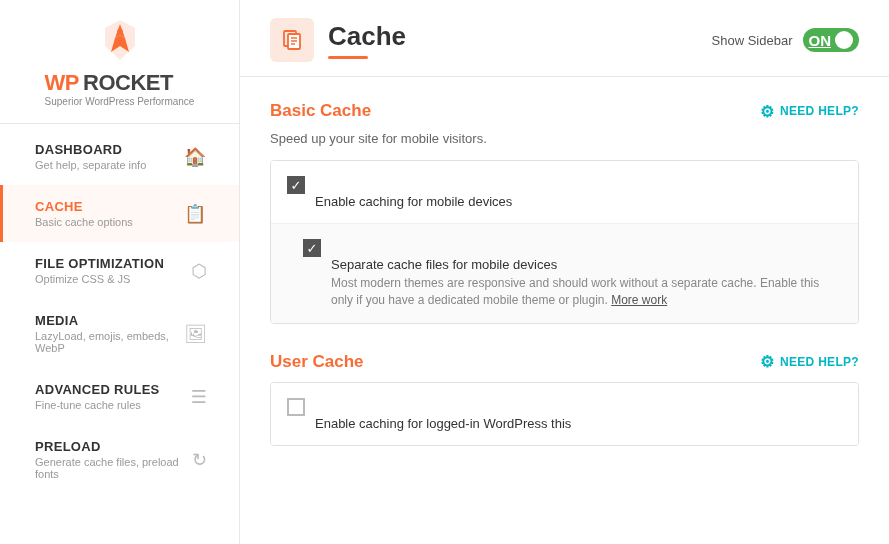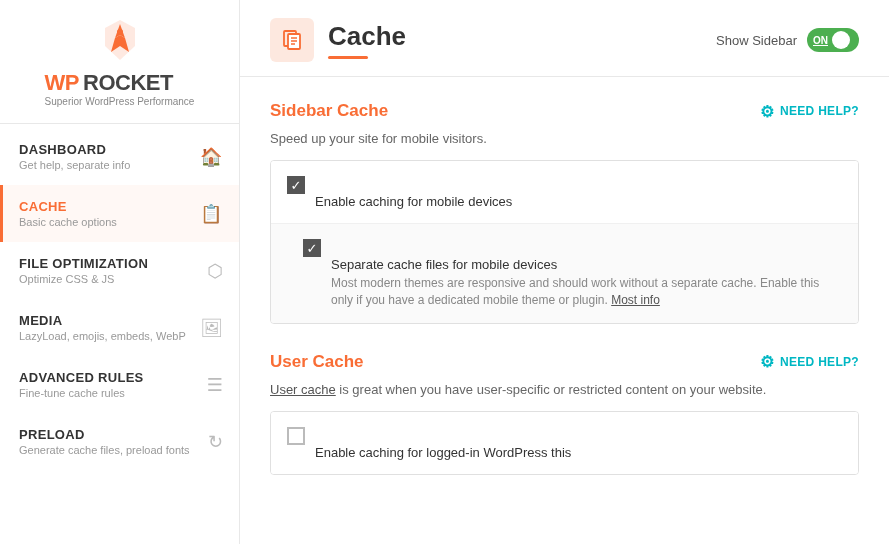--- a/index.html
+++ b/index.html
@@ -31,21 +31,21 @@
     .logo-text-block { display: flex; flex-direction: column; }
     .logo-wp { font-size: 22px; font-weight: 800; color: #f96d35; letter-spacing: -0.5px; }
     .logo-rocket { font-size: 22px; font-weight: 800; color: #444; letter-spacing: -0.5px; }
     .logo-tagline { font-size: 10px; color: #888; margin-top: 0px; }
 
     .sidebar-nav { display: flex; flex-direction: column; padding-top: 4px; }
     .nav-item {
       display: flex;
       align-items: center;
       justify-content: space-between;
-      padding: 14px 16px;
+      padding: 14px 32px;
       cursor: pointer;
       border-left: 3px solid transparent;
       transition: background 0.15s;
     }
     .nav-item.active {
       border-left: 3px solid #f96d35;
       background: #fff8f5;
     }
     .nav-item-text { display: flex; flex-direction: column; }
     .nav-item-title { font-size: 13px; font-weight: 700; color: #333; letter-spacing: 0.3px; text-transform: uppercase; }
@@ -93,21 +93,21 @@
     .show-sidebar-label { font-size: 13px; color: #555; }
     .toggle-switch {
       display: flex; align-items: center;
       background: #4caf50;
       border-radius: 20px;
       padding: 3px 6px;
       gap: 4px;
       min-width: 52px;
       cursor: pointer;
     }
-    .toggle-on { font-size: 10px; font-weight: 700; color: #fff; text-decoration: underline; }
+    .toggle-on { font-size: 15px; font-weight: 700; color: #fff; text-decoration: underline; }
     .toggle-circle {
       width: 18px; height: 18px;
       background: #fff;
       border-radius: 50%;
     }
 
     
     .content-area {
       padding: 24px 30px;
       overflow-y: auto;
@@ -262,21 +262,21 @@
         <span class="toggle-on">ON</span>
         <div class="toggle-circle"></div>
       </div>
     </div>
   </div>
 
   <div class="content-area">
 
   <div class="section">
         <div class="section-header">
-    <span class="section-title">Sidebar Cache</span>
+    <span class="section-title">Basic Cache</span>
     <span class="need-help">
       <span class="need-help-icon">⚙</span>
       NEED HELP?
     </span>
   </div>
         <p class="section-desc">Speed up your site for mobile visitors.</p>
         <div class="section-box">
           <div class="section-row">
             <div class="checkbox-wrapper">
               <span class="checkbox-check">✓</span>
@@ -284,34 +284,33 @@
             <div class="row-content">
               <div class="row-label">Enable caching for mobile devices</div>
             </div>
           </div>
           <div class="section-row nested">
             <div class="checkbox-wrapper">
               <span class="checkbox-check">✓</span>
             </div>
             <div class="row-content">
               <div class="row-label">Separate cache files for mobile devices</div>
-              <div class="row-sublabel">Most modern themes are responsive and should work without a separate cache. Enable this only if you have a dedicated mobile theme or plugin. <a href="#">Most info</a></div>
+              <div class="row-sublabel">Most modern themes are responsive and should work without a separate cache. Enable this only if you have a dedicated mobile theme or plugin. <a href="#">More work</a></div>
             </div>
           </div>
         </div>
       </div>
       <div class="section">
         <div class="section-header">
     <span class="section-title">User Cache</span>
     <span class="need-help">
       <span class="need-help-icon">⚙</span>
       NEED HELP?
     </span>
   </div>
-        <p class="section-desc"><a href="#">User cache</a> is great when you have user-specific or restricted content on your website.</p>
         <div class="section-box">
           <div class="section-row">
             <div class="checkbox-wrapper unchecked"></div>
             <div class="row-content">
               <div class="row-label">Enable caching for logged-in WordPress this</div>
             </div>
           </div>
         </div>
       </div>
     </div>

